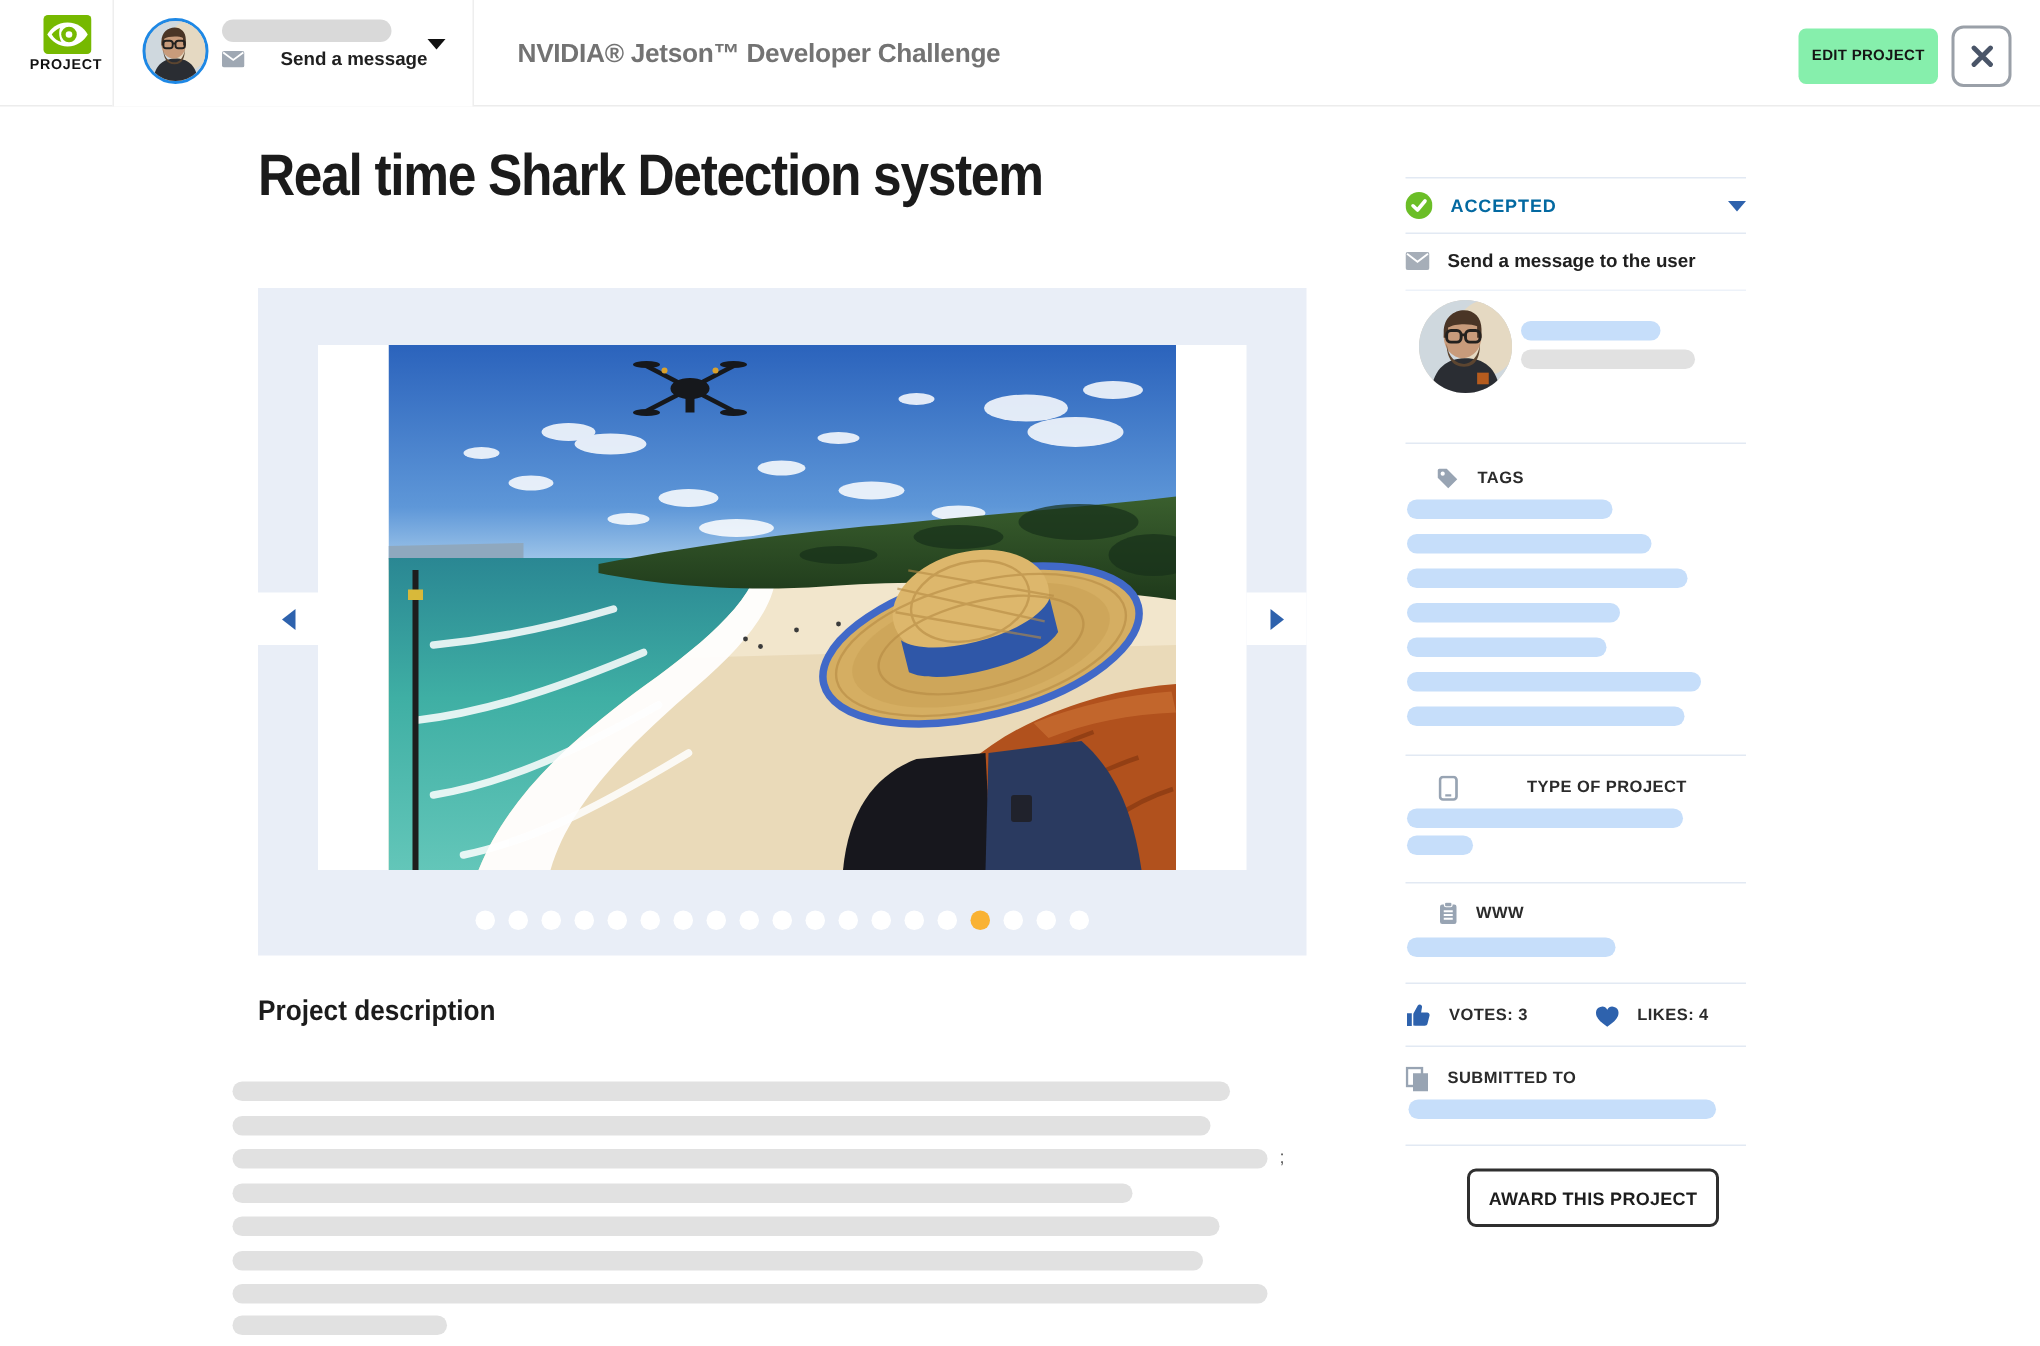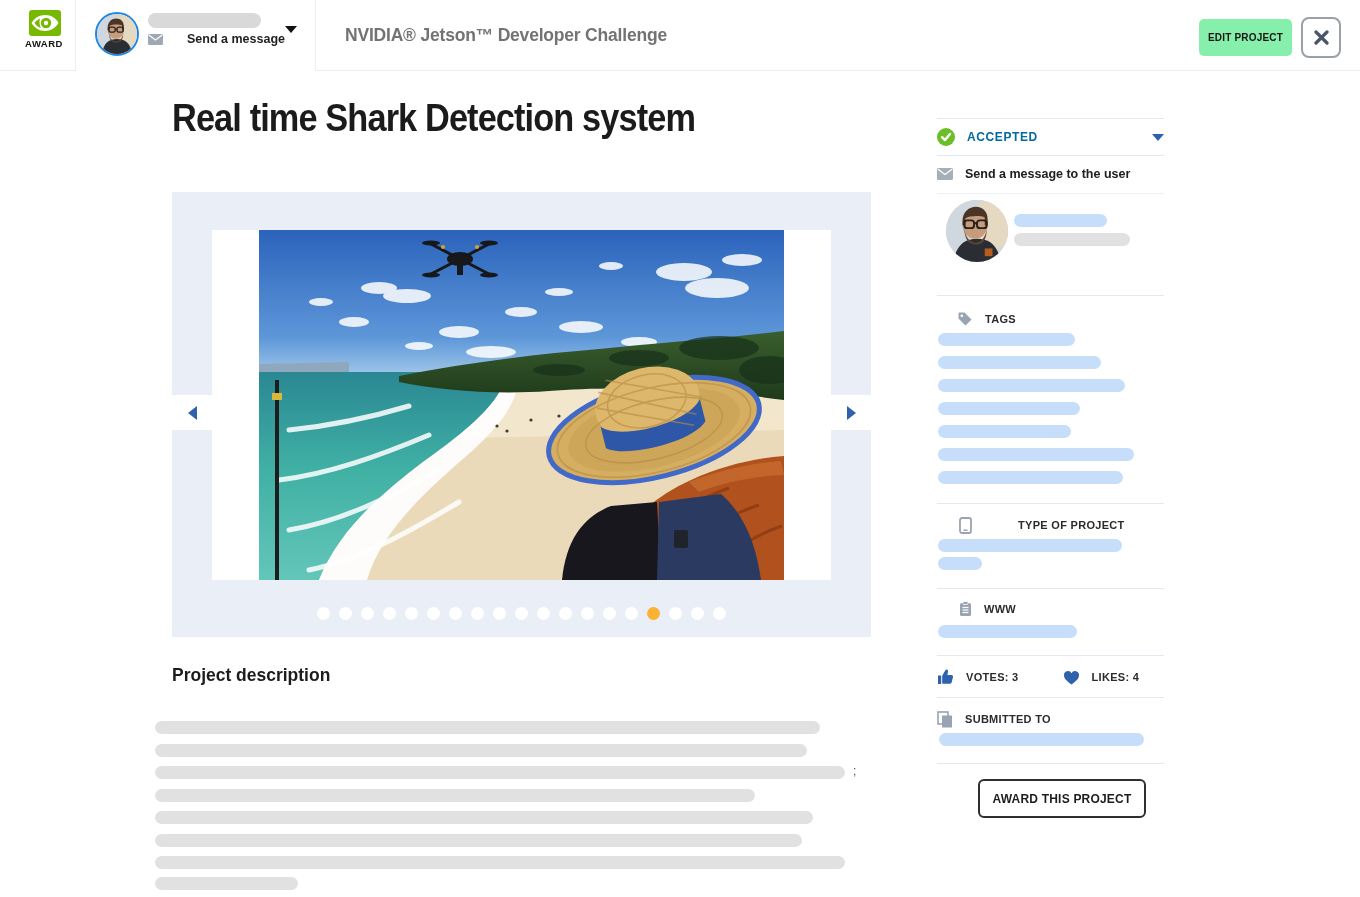--- a/index.html
+++ b/index.html
@@ -86,21 +86,21 @@
   <div class="header">
 
     <div class="logo-box">
       <svg class="logo-eye" width="34" height="26" viewBox="0 0 34 26">
         <rect x="2" y="0" width="32" height="26" rx="3" fill="#76B900"></rect>
         <path d="M18 5 C11 5 7 9 4.5 13 C7.5 17.5 12 21 18 21 C24.5 21 29 17 31.5 13 C29 8.5 24.5 5 18 5 Z" fill="#fff"></path>
         <circle cx="19" cy="13" r="5.2" fill="#76B900"></circle>
         <path d="M13 8.5 C10 10 8.5 11.5 7.5 13 C9 15.5 11.5 17.5 14 18 C12.5 15.5 12 11.5 13 8.5 Z" fill="#76B900"></path>
         <circle cx="19" cy="13" r="2.2" fill="#fff"></circle>
       </svg>
-      <div class="logo-text">AWARD</div>
+      <div class="logo-text">PROJECT</div>
     </div>
 
     <div class="user-chip">
       <div class="chip-avatar">
         <svg width="40" height="40" viewBox="0 0 64 64">
           <rect width="64" height="64" fill="#cfd8de"></rect>
           <ellipse cx="46" cy="26" rx="22" ry="26" fill="#e5d9c2"></ellipse>
           <path d="M8 64 C10 46 20 40 32 40 C44 40 54 46 56 64 Z" fill="#2a2d33"></path>
           <ellipse cx="30" cy="25" rx="13" ry="15" fill="#c89b7b"></ellipse>
           <path d="M17 22 C17 12 24 7 31 7 C38 7 43 12 43 20 L43 26 L40 26 L40 18 C36 16 24 16 20 19 L20 26 L17 26 Z" fill="#4a3526"></path>

